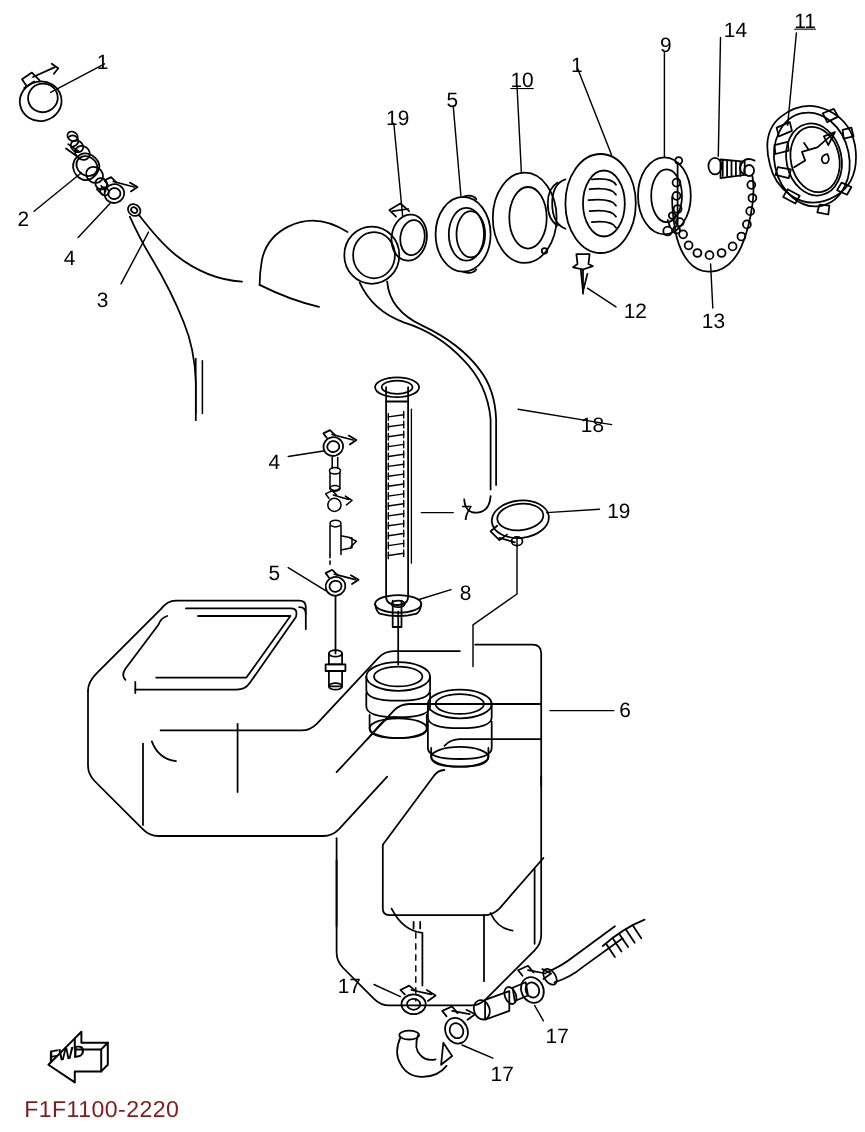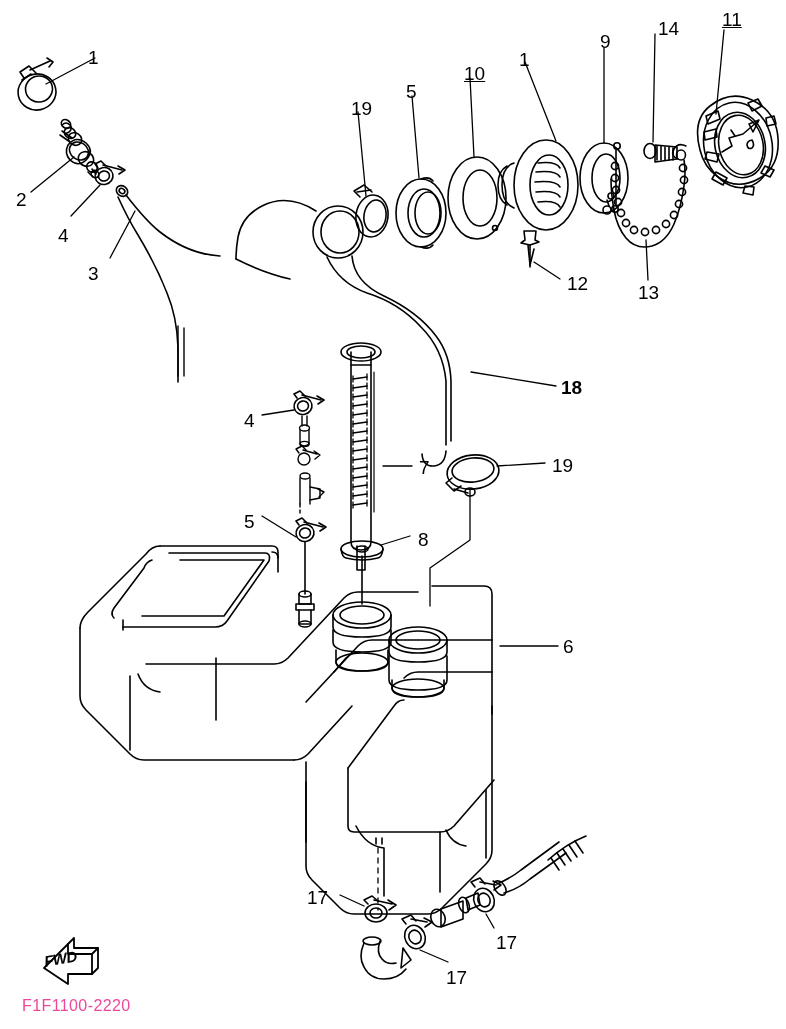--- a/index.html
+++ b/index.html
@@ -32,23 +32,23 @@
     color: #000000;
     line-height: 1;
     white-space: nowrap;
     user-select: none;
   }
   #sheet-code {
     position: absolute;
     left: 22px;
     top: 997px;
     font-family: "Liberation Sans", sans-serif;
-    font-size: 16px;
+    font-size: 21px;
     letter-spacing: 0.4px;
-    color: #ec4899;
+    color: #7f1d1d;
     white-space: nowrap;
   }
   #fwd-text {
     position: absolute;
     left: 44px;
     top: 950px;
     font-family: "Liberation Sans", sans-serif;
     font-size: 15px;
     font-weight: bold;
     font-style: italic;
@@ -417,20 +417,20 @@
   <div class="callout-label" style="left:464px; top:64px;text-decoration:underline;">10</div>
   <div class="callout-label" style="left:722px; top:10px;text-decoration:underline;">11</div>
   <div class="callout-label" style="left:519px; top:50px;">1</div>
   <div class="callout-label" style="left:638px; top:283px;text-align:right;">13</div>
   <div class="callout-label" style="left:658px; top:19px;">14</div>
   <div class="callout-label" style="left:567px; top:274px;">12</div>
   <div class="callout-label" style="left:406px; top:82px;">5</div>
   <div class="callout-label" style="left:307px; top:888px;">17</div>
   <div class="callout-label" style="left:496px; top:933px;">17</div>
   <div class="callout-label" style="left:446px; top:968px;">17</div>
-  <div class="callout-label" style="left:561px; top:378px;font-weight:bold;">18</div>
+  <div class="callout-label" style="left:528px; top:378px;">18</div>
   <div class="callout-label" style="left:351px; top:99px;">19</div>
   <div class="callout-label" style="left:552px; top:456px;">19</div>
 
   <div id="fwd-text">FWD</div>
   <div id="sheet-code">F1F1100-2220</div>
 
 </div>
 
 </body></html>

